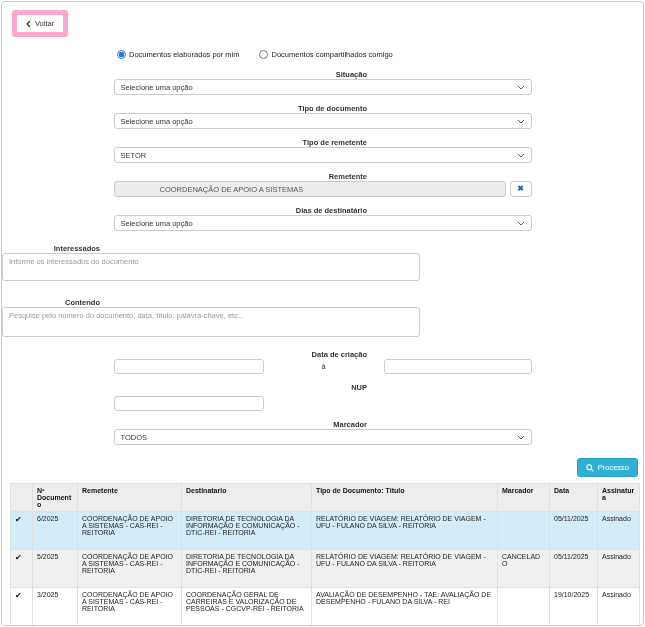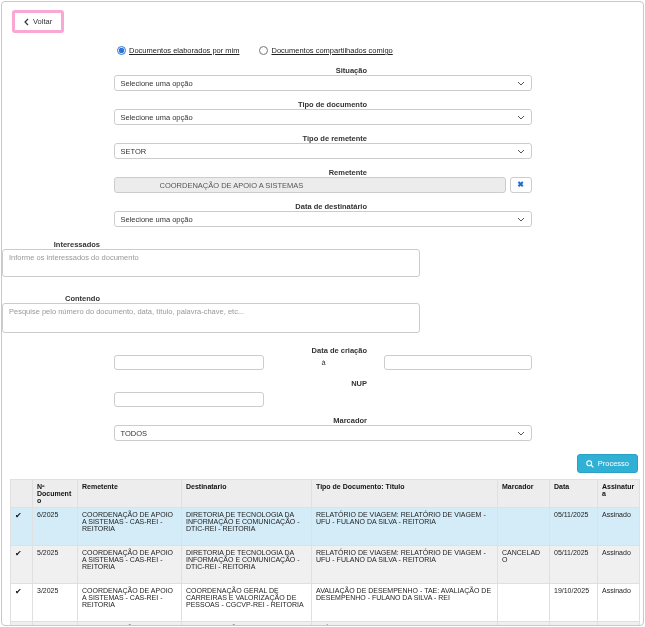--- a/index.html
+++ b/index.html
@@ -11,28 +11,28 @@
   }
   .page {
     position:relative; width:643px; height:625px; margin:1px;
     border:1px solid #c9c9c9; border-radius:4px; background:#fff;
     overflow:hidden;
   }
   
   .back-btn {
     display:inline-flex; align-items:center; gap:4px;
     margin:8px 0 0 10px; padding:4px 9px;
-    background:#fff; border:3px solid #f9a8d4; border-radius:3px;
+    background:#fff; border:5px solid #f9a8d4; border-radius:3px;
     font-size:7.5px; color:#333; cursor:pointer; font-family:inherit;
   }
   .back-btn svg { display:block; }
   
   .radio-row {
     display:flex; align-items:center; gap:20px;
-    margin:13px 0 0 115px; font-size:7.5px; color:#222;text-decoration:underline;
+    margin:13px 0 0 115px; font-size:7.5px; color:#222;
   }
   .radio-opt { display:flex; align-items:center; gap:3px; cursor:pointer; }
   .radio-opt input { width:9px; height:9px; margin:0; accent-color:#2e75d4; }
   
   .form { margin-top:11px; }
   .frow { display:flex; align-items:center; margin-bottom:9px;flex-direction:column; }
   .frow.top { align-items:flex-start; }
   .flabel {
     flex:none; width:107px; padding-right:9px; text-align:right;
     font-weight:bold; font-size:7.5px; color:#333;
@@ -160,21 +160,21 @@
 
     <div class="frow">
       <div class="flabel">Remetente</div>
       <div class="fctrl remetente-wrap">
         <input class="txt" readonly="" value="COORDENAÇÃO DE APOIO A SISTEMAS" style="">
         <button class="clear-btn"><span>✖</span></button>
       </div>
     </div>
 
     <div class="frow">
-      <div class="flabel">Data de destinatário</div>
+      <div class="flabel">Dias de destinatário</div>
       <div class="fctrl">
         <div class="select">
           <span>Selecione uma opção</span>
           <svg class="chev" width="8" height="5" viewBox="0 0 8 5">
               <path d="M1 1 L4 4 L7 1" fill="none" stroke="#555" stroke-width="1"></path>
             </svg>
         </div>
       </div>
     </div>
 

